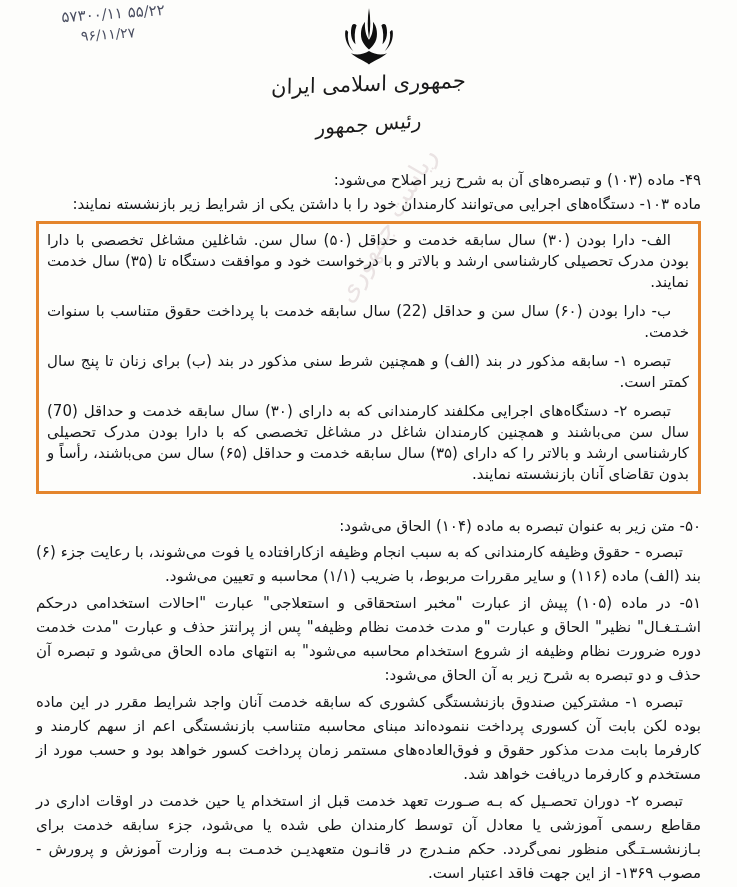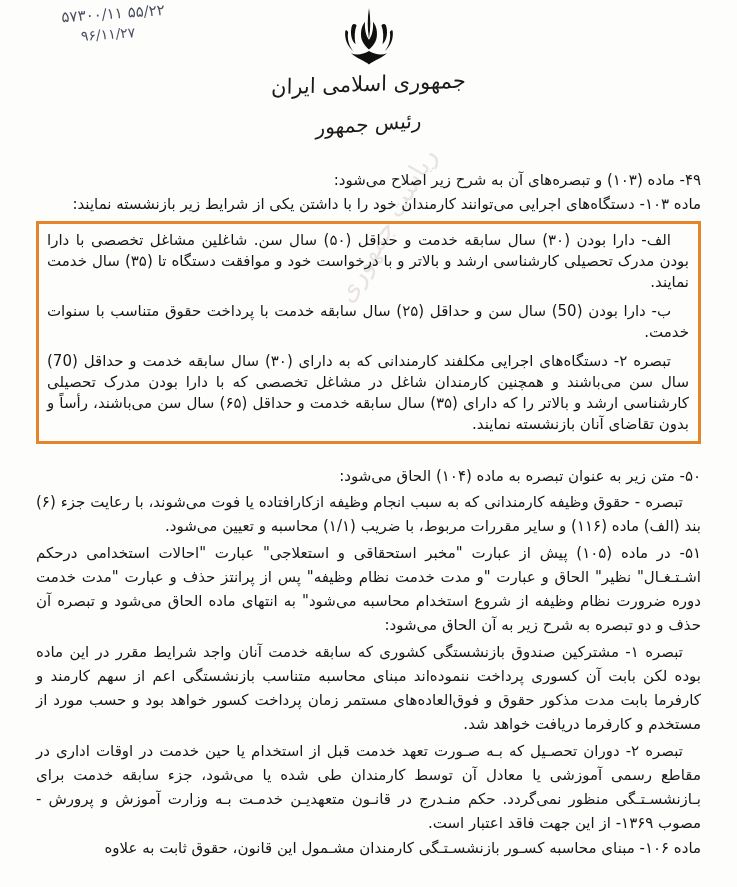--- a/index.html
+++ b/index.html
@@ -156,21 +156,22 @@
 
   <div class="watermark">ریاست جمهوری</div>
 
   <div class="content">
 
     <p>۴۹- ماده (۱۰۳) و تبصره‌های آن به شرح زیر اصلاح می‌شود:</p>
     <p>ماده ۱۰۳- دستگاه‌های اجرایی می‌توانند کارمندان خود را با داشتن یکی از شرایط زیر بازنشسته نمایند:</p>
 
     <div class="boxed">
       <p class="ind">الف- دارا بودن (۳۰) سال سابقه خدمت و حداقل (۵۰) سال سن. شاغلین مشاغل تخصصی با دارا بودن مدرک تحصیلی کارشناسی ارشد و بالاتر و با درخواست خود و موافقت دستگاه تا (۳۵) سال خدمت نمایند.</p>
-      <p class="ind">ب- دارا بودن (50) سال سن و حداقل (۲۵) سال سابقه خدمت با پرداخت حقوق متناسب با سنوات خدمت.</p>
+      <p class="ind">ب- دارا بودن (۶۰) سال سن و حداقل (22) سال سابقه خدمت با پرداخت حقوق متناسب با سنوات خدمت.</p>
+      <p class="ind spaced">تبصره ۱- سابقه مذکور در بند (الف) و همچنین شرط سنی مذکور در بند (ب) برای زنان تا پنج سال کمتر است.</p>
       <p class="ind">تبصره ۲- دستگاه‌های اجرایی مکلفند کارمندانی که به دارای (۳۰) سال سابقه خدمت و حداقل (70) سال سن می‌باشند و همچنین کارمندان شاغل در مشاغل تخصصی که با دارا بودن مدرک تحصیلی کارشناسی ارشد و بالاتر را که دارای (۳۵) سال سابقه خدمت و حداقل (۶۵) سال سن می‌باشند، رأساً و بدون تقاضای آنان بازنشسته نمایند.</p>
     </div>
 
     <p class="sec">۵۰- متن زیر به عنوان تبصره به ماده (۱۰۴) الحاق می‌شود:</p>
     <p class="ind tight">تبصره - حقوق وظیفه کارمندانی که به سبب انجام وظیفه ازکارافتاده یا فوت می‌شوند، با رعایت جزء (۶) بند (الف) ماده (۱۱۶) و سایر مقررات مربوط، با ضریب (۱/۱) محاسبه و تعیین می‌شود.</p>
     <p class="tight">۵۱- در ماده (۱۰۵) پیش از عبارت "مخبر استحقاقی و استعلاجی" عبارت "احالات استخدامی درحکم اشـتـغـال" نظیر" الحاق و عبارت "و مدت خدمت نظام وظیفه" پس از پرانتز حذف و عبارت "مدت خدمت دوره ضرورت نظام وظیفه از شروع استخدام محاسبه می‌شود" به انتهای ماده الحاق می‌شود و تبصره آن حذف و دو تبصره به شرح زیر به آن الحاق می‌شود:</p>
     <p class="ind tight">تبصره ۱- مشترکین صندوق بازنشستگی کشوری که سابقه خدمت آنان واجد شرایط مقرر در این ماده بوده لکن بابت آن کسوری پرداخت ننموده‌اند مبنای محاسبه متناسب بازنشستگی اعم از سهم کارمند و کارفرما بابت مدت مذکور حقوق و فوق‌العاده‌های مستمر زمان پرداخت کسور خواهد بود و حسب مورد از مستخدم و کارفرما دریافت خواهد شد.</p>
     <p class="ind tight">تبصره ۲- دوران تحصـیل که بـه صـورت تعهد خدمت قبل از استخدام یا حین خدمت در اوقات اداری در مقاطع رسمی آموزشی یا معادل آن توسط کارمندان طی شده یا می‌شود، جزء سابقه خدمت برای بـازنشسـتـگی منظور نمی‌گردد. حکم منـدرج در قانـون متعهدیـن خدمـت بـه وزارت آموزش و پرورش - مصوب ۱۳۶۹- از این جهت فاقد اعتبار است.</p>
     <p>ماده ۱۰۶- مبنای محاسبه کسـور بازنشسـتـگی کارمندان مشـمول این قانون، حقوق ثابت به علاوه</p>
 

